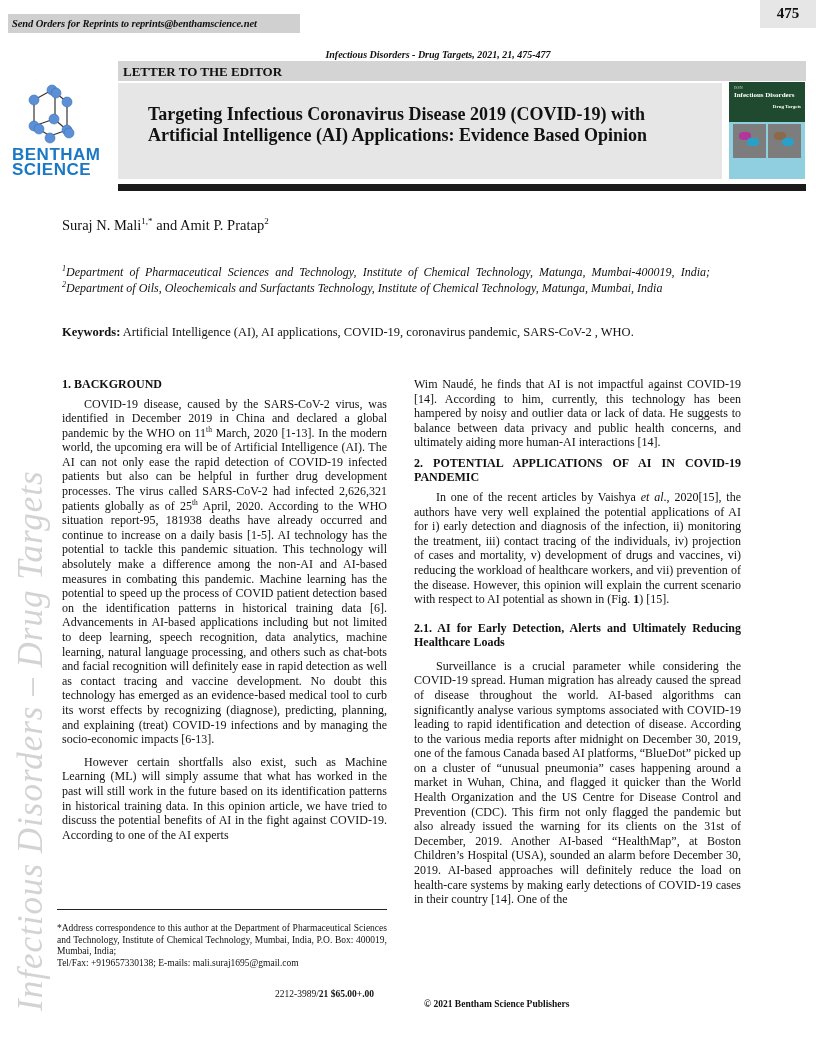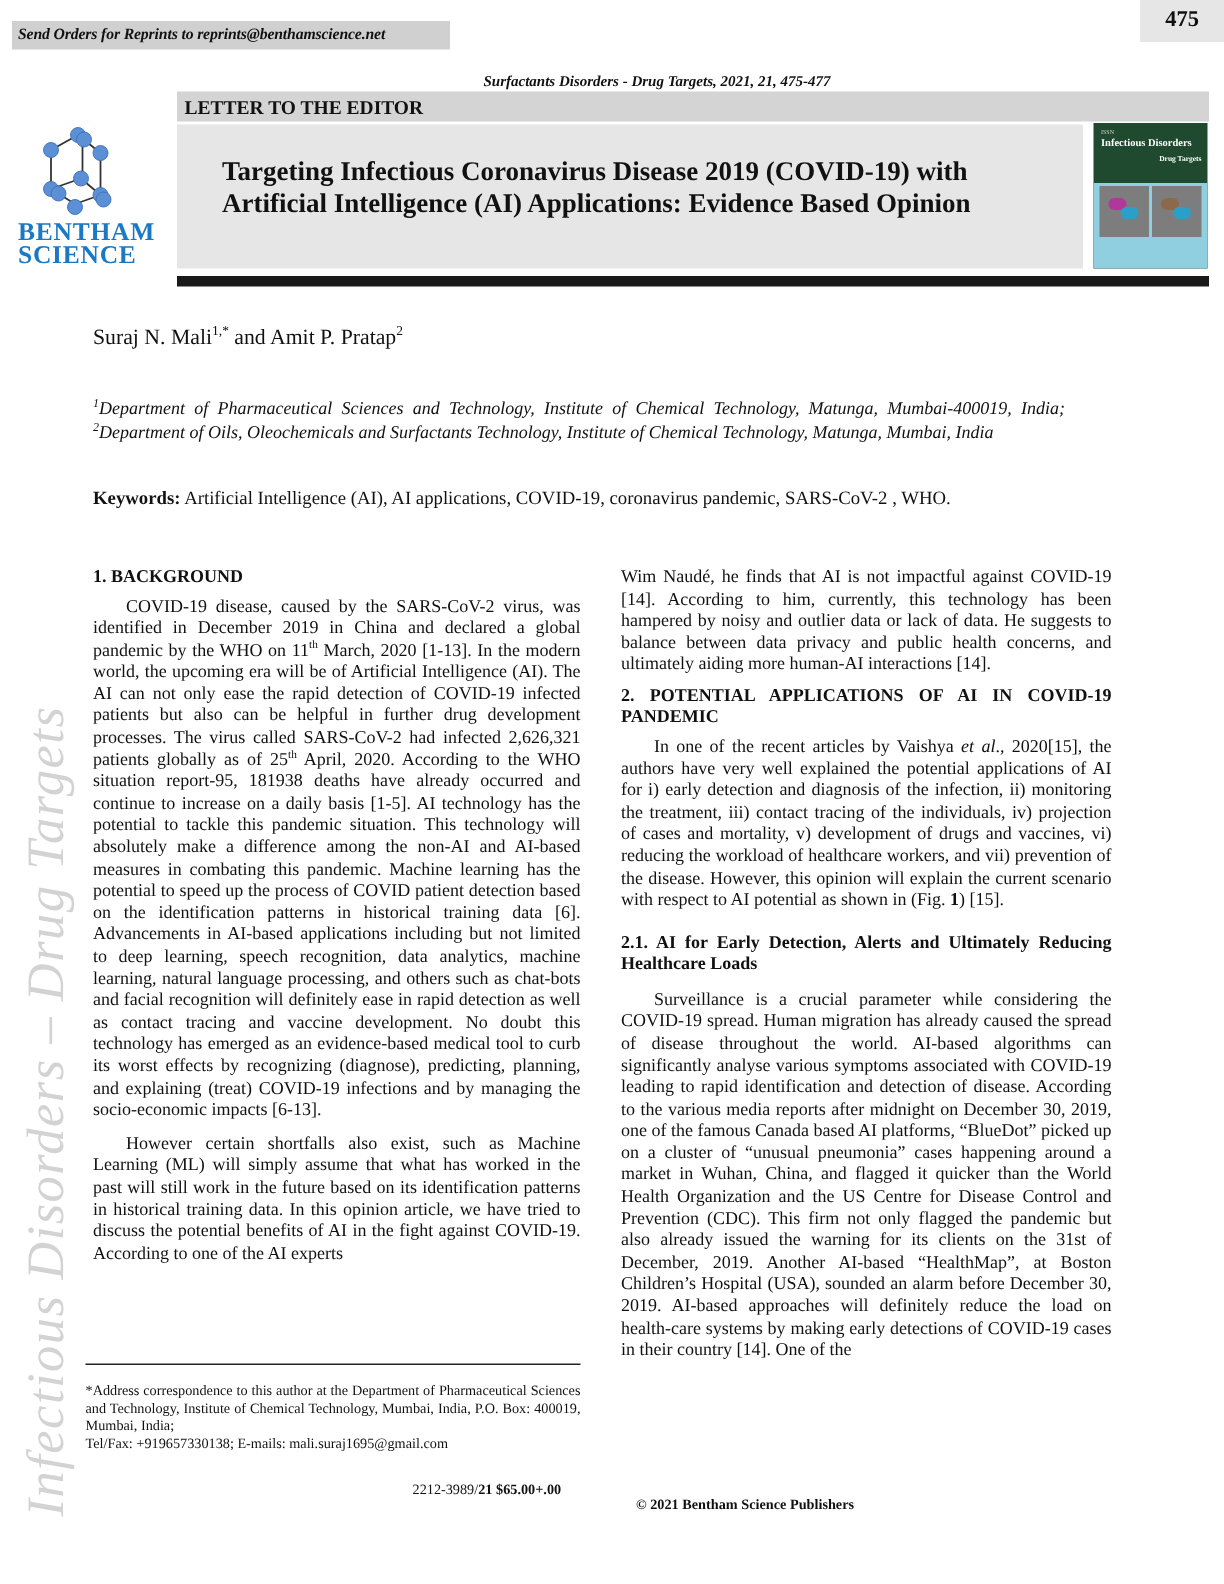--- a/index.html
+++ b/index.html
@@ -25,21 +25,21 @@
   }
   #journalline .ital { font-style: italic; }
   #letterbar {
     left: 118px; top: 61px; width: 688px; height: 20px; background: #d4d4d4;
     font-weight: bold; font-size: 13px; line-height: 21px; padding-left: 5px; box-sizing: border-box;
   }
   #logo { left: 8px; top: 80px; width: 108px; height: 102px; }
   #logo svg { position: absolute; left: 14px; top: 4px; }
   #logo-text {
     position: absolute; left: 4px; top: 67px; width: 104px;
-    font-family: Liberation Serif, serif; font-weight: bold; color: #1b78c4;
+    font-family: Liberation Sans, sans-serif; font-weight: bold; color: #1b78c4;
     font-size: 17px; line-height: 15px; letter-spacing: 0.5px; text-align: left;
   }
   #titlebox {
     left: 118px; top: 83px; width: 604px; height: 96px; background: #e6e6e6;
   }
   #title {
     position: absolute; left: 30px; top: 21px; width: 570px;
     font-weight: bold; font-size: 18px; line-height: 21px; color: #111;
   }
   #cover { left: 729px; top: 82px; width: 76px; height: 97px; background: #1f4a2f; overflow: hidden; }
@@ -85,21 +85,21 @@
     letter-spacing: 1px;
   }
 </style>
 </head>
 <body>
 
 <div id="reprints" class="abs">Send Orders for Reprints to reprints@benthamscience.net</div>
 <div id="pagenum" class="abs">475</div>
 
 <div id="journalline" class="abs">
-  <span>Surfactants Disorders - Drug Targets</span><span style="font-style:italic">, 2021, </span><span class="ital">21</span><span>, 475-477</span>
+  <span>Infectious Disorders - Drug Targets</span><span style="font-style:italic">, 2021, </span><span class="ital">21</span><span>, 475-477</span>
 </div>
 
 <div id="letterbar" class="abs"><span>LETTER TO THE EDITOR</span></div>
 
 <div id="logo" class="abs">
   <svg width="80" height="64" viewBox="0 0 80 64">
     <g stroke="#333" stroke-width="1.2" fill="none">
       <line x1="30" y1="6" x2="45" y2="18"></line>
       <line x1="30" y1="6" x2="12" y2="16"></line>
       <line x1="12" y1="16" x2="12" y2="42"></line>

